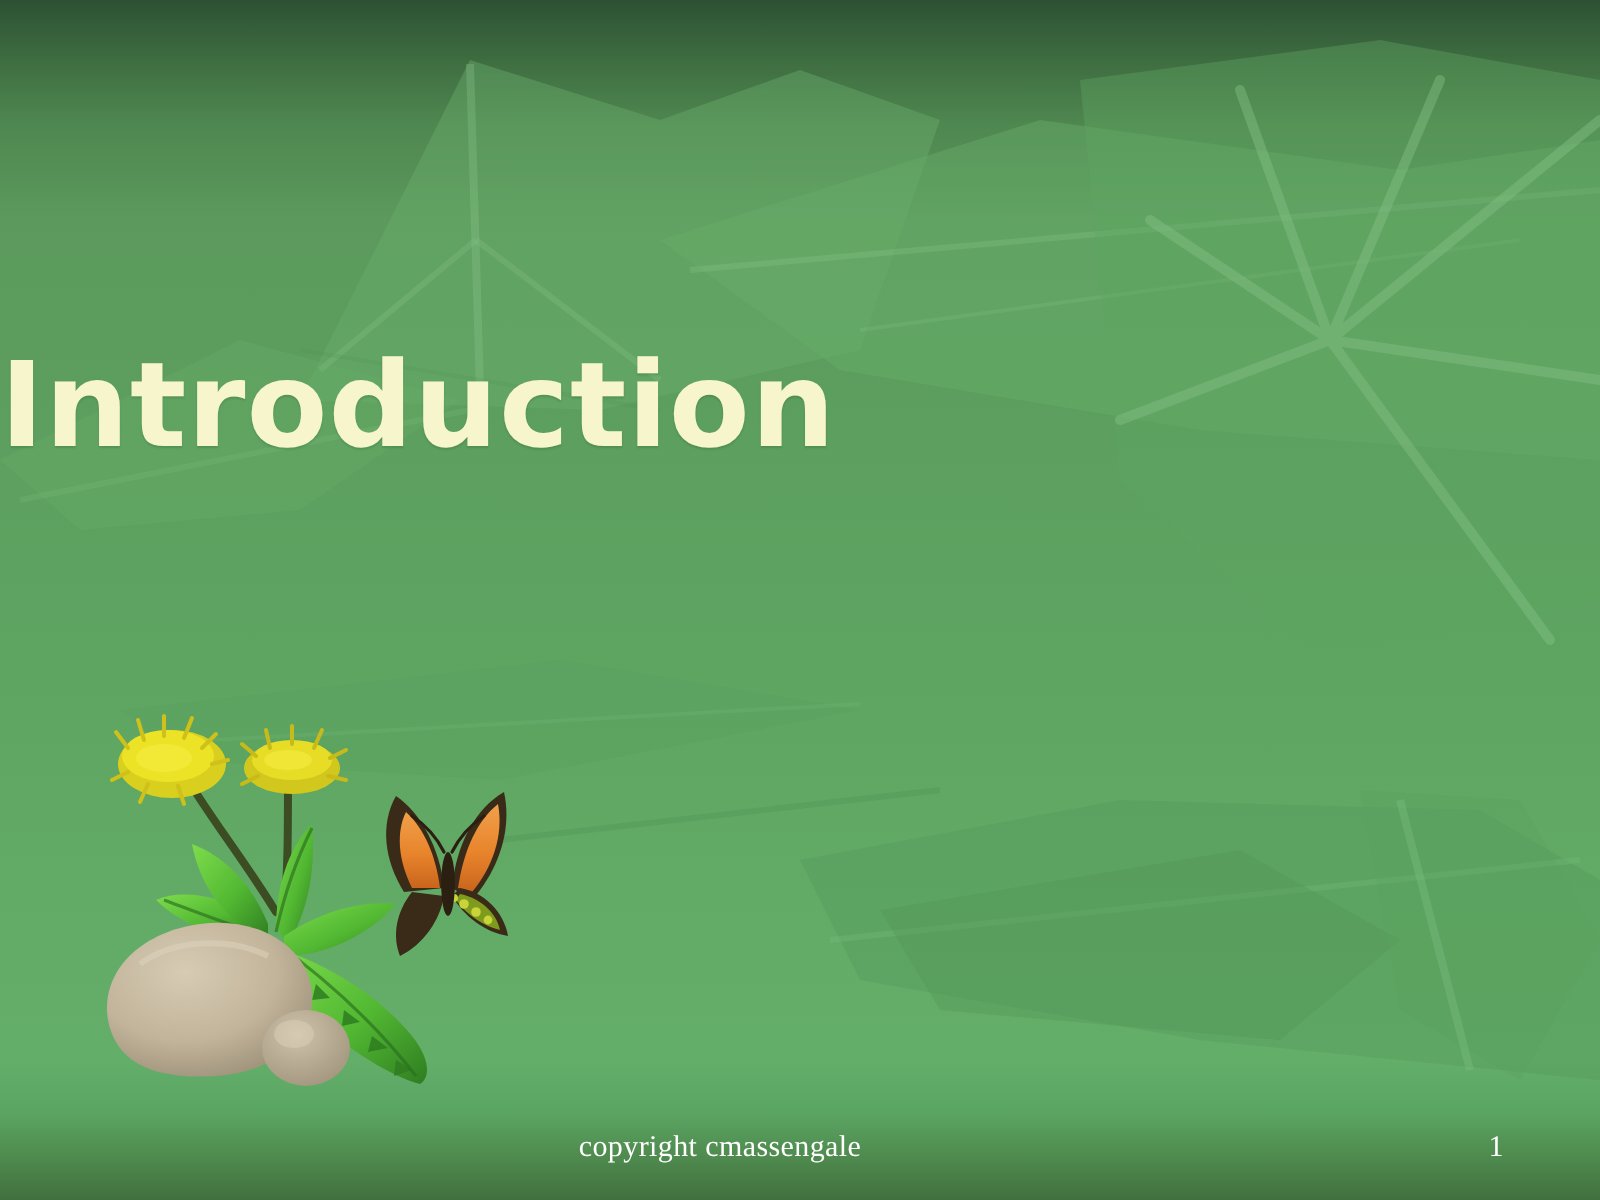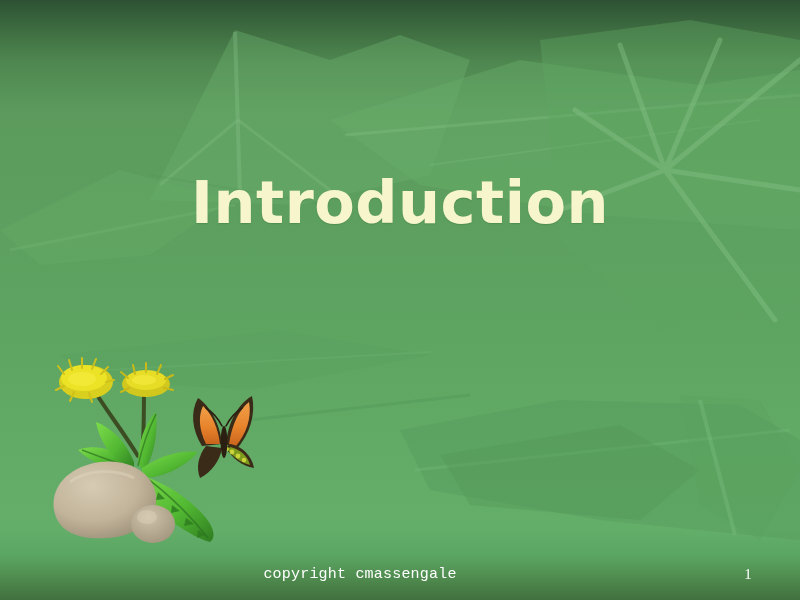--- a/index.html
+++ b/index.html
@@ -34,21 +34,21 @@
     width: 800px;
     height: 600px;
   }
 
   
   #title-block {
     position: absolute;
     left: 0;
     top: 172px;
     width: 800px;
-    text-align: center;
+    text-align: left;
     z-index: 6;
   }
   .title-line {
     display: block;
     font-family: "DejaVu Sans", sans-serif;
     font-weight: bold;
     font-size: 59px;
     line-height: 62px;
     letter-spacing: 0.5px;
     color: #f6f5cb;
@@ -65,21 +65,21 @@
     width: 800px;
     height: 44px;
     z-index: 7;
   }
   #footer-copyright {
     position: absolute;
     left: 0;
     top: 10px;
     width: 720px;
     text-align: center;
-    font-family: Liberation Mono, monospace;
+    font-family: Liberation Serif, serif;
     font-size: 15px;
     color: #ffffff;
     letter-spacing: 0.2px;
   }
   #footer-pagenum {
     position: absolute;
     left: 724px;
     top: 10px;
     width: 48px;
     text-align: center;

